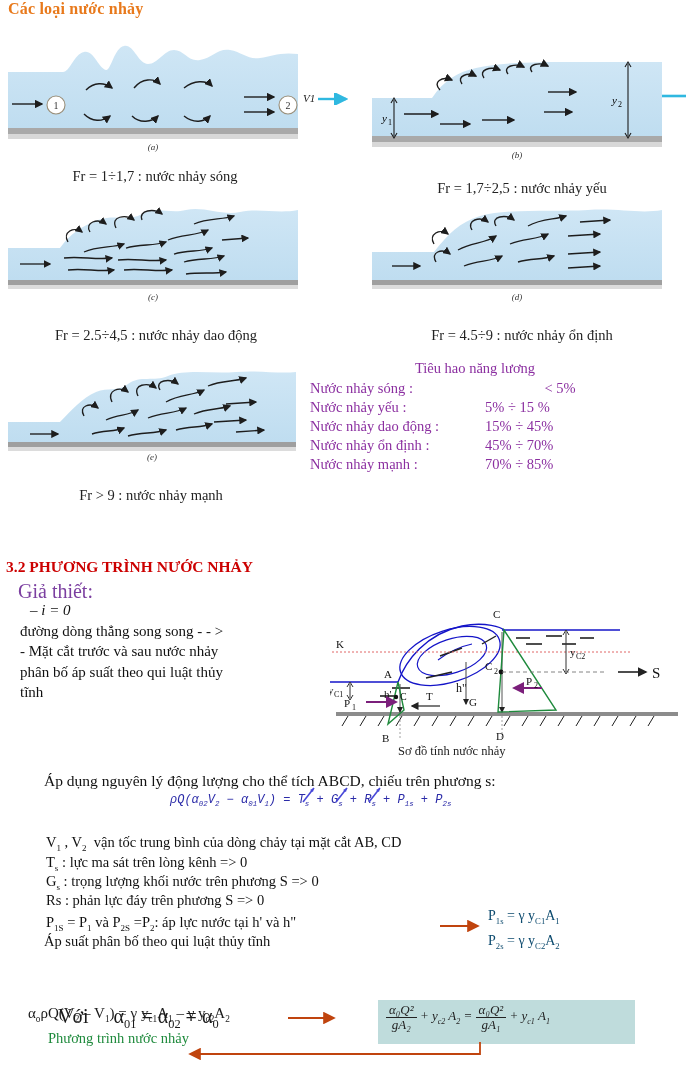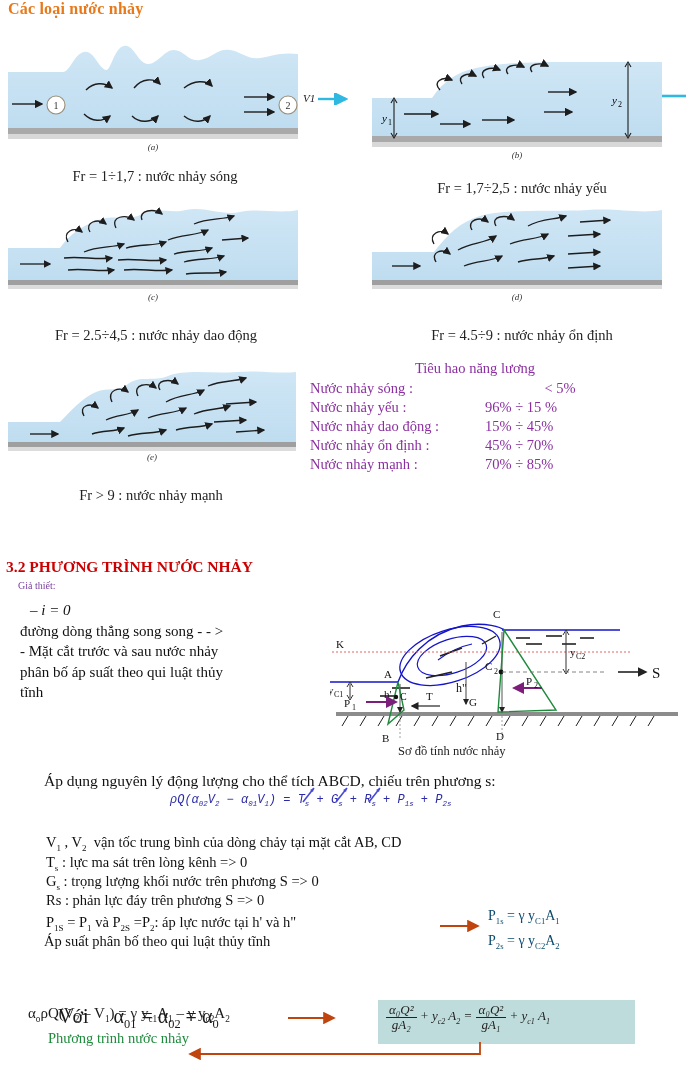--- a/index.html
+++ b/index.html
@@ -12,21 +12,21 @@
 
   
   #slide-title{
     left:8px;top:0px;font-size:16px;font-weight:bold;
     color:#E8791B;letter-spacing:.2px;
   }
   #section-heading{
     left:6px;top:558px;font-size:15.5px;font-weight:bold;color:#CC0000;
   }
   #assumptions-heading{
-    left:18px;top:580px;font-size:10px;color:#7B3FA0;
+    left:18px;top:580px;font-size:20px;color:#7B3FA0;
   }
 
   
   .fig{position:absolute;}
   .fig svg{display:block;}
   .fig-caption{
     position:absolute;text-align:center;font-size:14.5px;color:#222;
     white-space:nowrap;
   }
   .fig-letter{
@@ -265,21 +265,21 @@
 <div class="fig-caption" style="left:6px;top:487px;width:290px;">Fr &gt; 9  : nước nhảy  mạnh</div>
 
 <div class="abs" id="energy-table">
   <div id="energy-title">Tiêu hao năng lương</div>
   <div class="row">
     <span class="lbl">Nước nhảy sóng :</span>
     <span class="val" style="text-align:center;">&lt; 5%</span>
   </div>
   <div class="row">
     <span class="lbl">Nước nhảy yếu  :</span>
-    <span class="val">96%  ÷ 15 %</span>
+    <span class="val">5%  ÷ 15 %</span>
   </div>
   <div class="row">
     <span class="lbl">Nước nhảy dao động :</span>
     <span class="val">15% ÷ 45%</span>
   </div>
   <div class="row">
     <span class="lbl">Nước nhảy ổn định :</span>
     <span class="val">45% ÷ 70%</span>
   </div>
   <div class="row">

